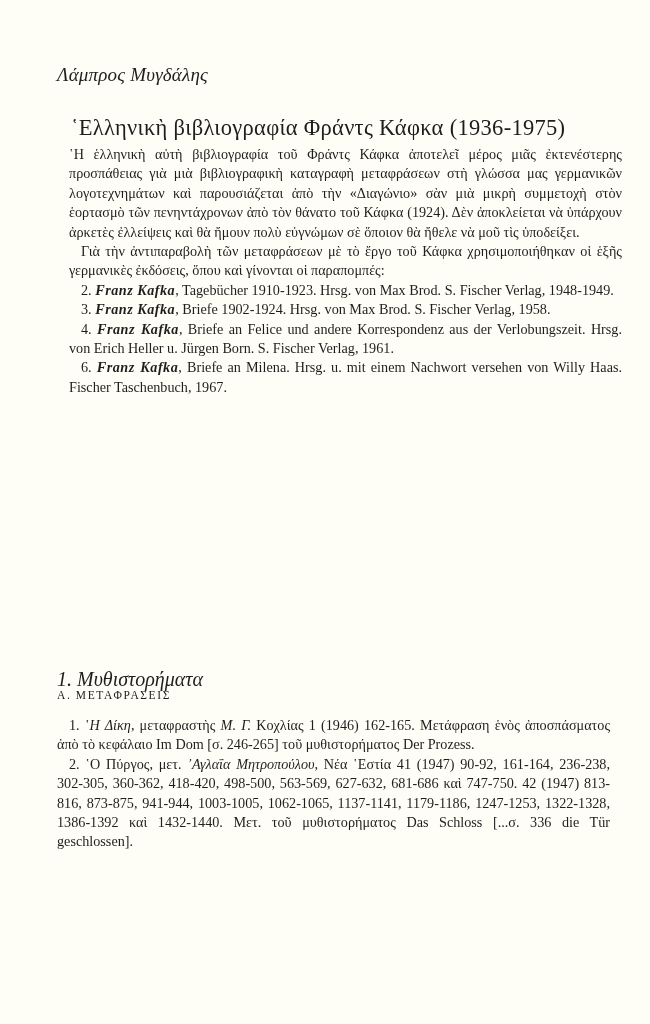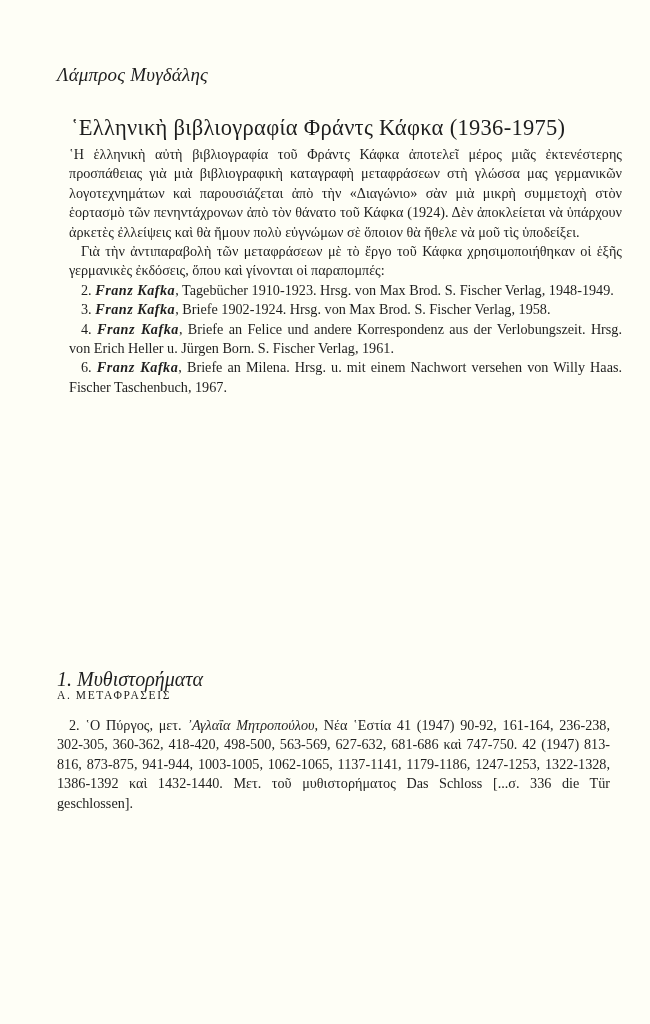--- a/index.html
+++ b/index.html
@@ -118,16 +118,17 @@
     <p class="ref"><span>3.</span> <span class="auth">Franz Kafka</span><span>, Briefe 1902-1924. Hrsg. von Max Brod. S. Fischer Verlag, 1958.</span></p>
     <p class="ref"><span>4.</span> <span class="auth">Franz Kafka</span><span>, Briefe an Felice und andere Korrespondenz aus der Verlobungszeit. Hrsg. von Erich Heller u. Jürgen Born. S. Fischer Verlag, 1961.</span></p>
     <p class="ref"><span>6.</span> <span class="auth">Franz Kafka</span><span>, Briefe an Milena. Hrsg. u. mit einem Nachwort versehen von Willy Haas. Fischer Taschenbuch, 1967.</span></p>
   </div>
 
   <div class="section-heading">Α. ΜΕΤΑΦΡΑΣΕΙΣ</div>
 
   <h2 class="subsection-heading">1. Μυθιστορήματα</h2>
 
   <div class="entries">
+    <p class="entry"><span>1.</span> <span class="ital">῾Η Δίκη</span><span>, μεταφραστὴς </span><span class="ital">Μ. Γ.</span><span> Κοχλίας 1 (1946) 162-165. Μετάφραση ἑνὸς ἀποσπάσματος ἀπὸ τὸ κεφάλαιο Im Dom [σ. 246-265] τοῦ μυθιστορήματος Der Prozess.</span></p>
     <p class="entry"><span>2.</span> <span>῾Ο Πύργος</span><span>, μετ. </span><span class="ital">᾿Αγλαΐα Μητροπούλου</span><span>, Νέα ῾Εστία 41 (1947) 90-92, 161-164, 236-238, 302-305, 360-362, 418-420, 498-500, 563-569, 627-632, 681-686 καὶ 747-750. 42 (1947) 813-816, 873-875, 941-944, 1003-1005, 1062-1065, 1137-1141, 1179-1186, 1247-1253, 1322-1328, 1386-1392 καὶ 1432-1440. Μετ. τοῦ μυθιστορήματος Das Schloss [...σ. 336 die Tür geschlossen].</span></p>
   </div>
 
 </div>
 
 </body></html>

